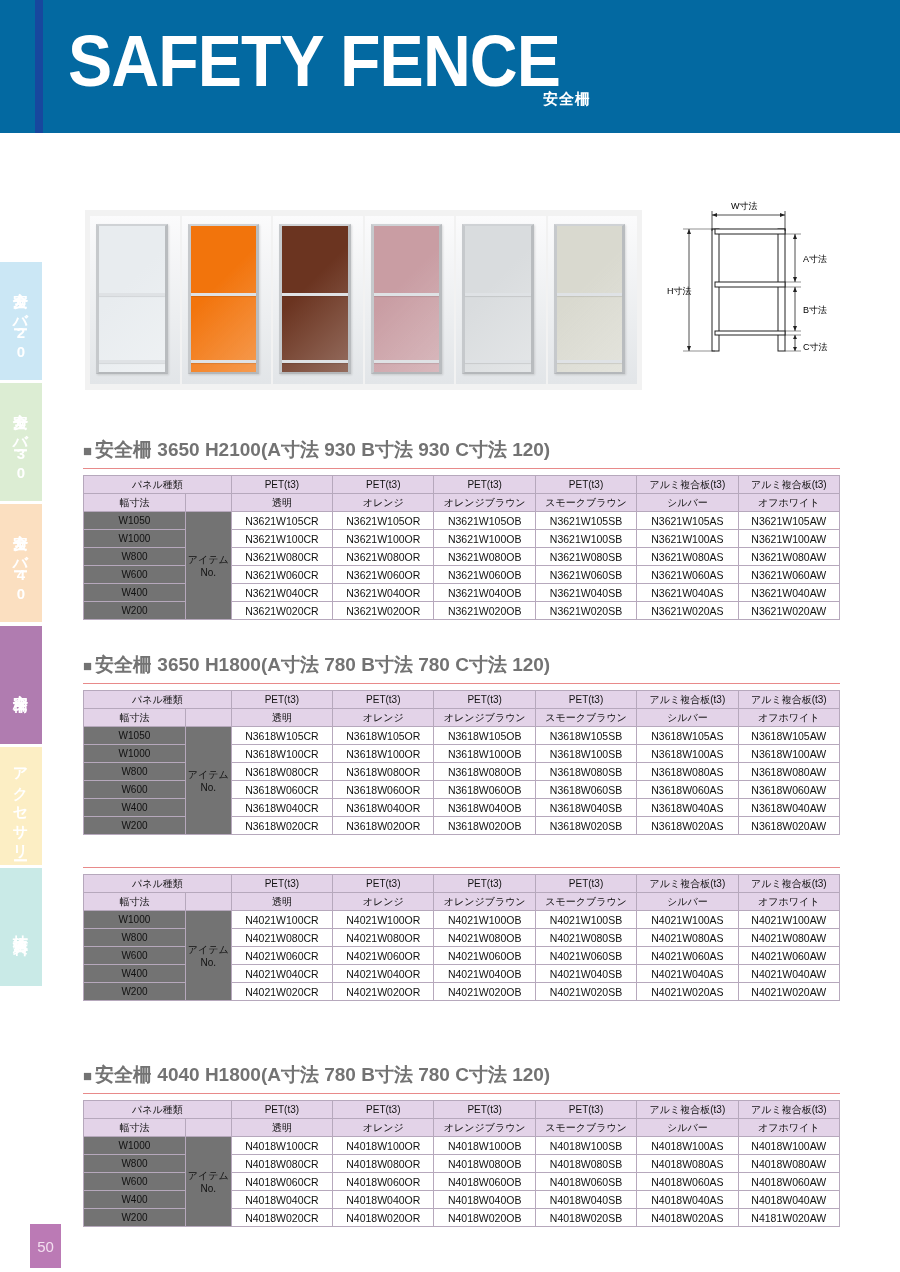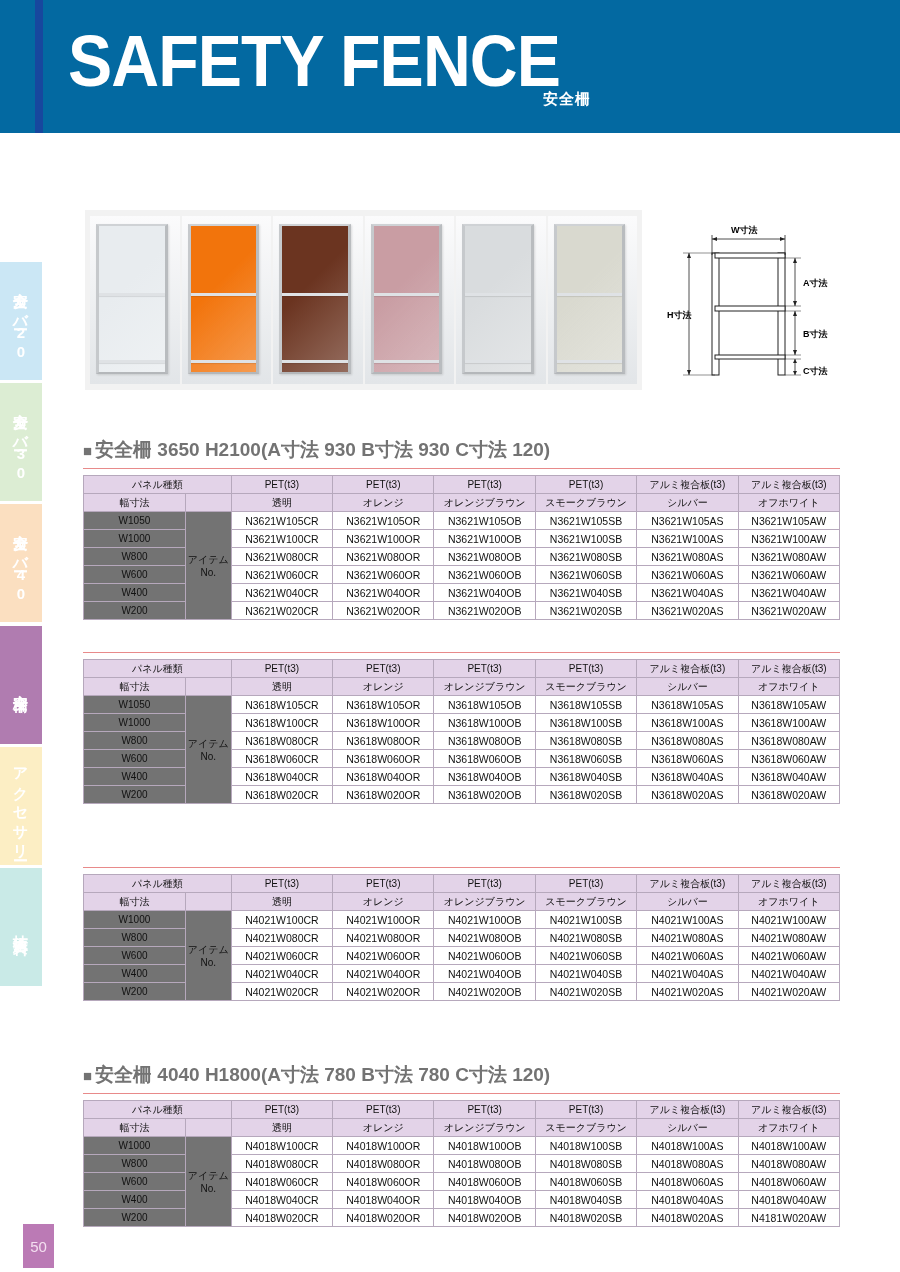--- a/index.html
+++ b/index.html
@@ -44,21 +44,21 @@
     writing-mode:vertical-rl;
     text-orientation:upright;
     font-size:15px; font-weight:bold; color:#ffffff;
     letter-spacing:2px;
     line-height:1;
   }
   .sidetab.active .sidetab-label { color:#ffffff; }
 
   
   .page-number {
-    position:absolute; left:23px; top:1224px;
+    position:absolute; left:30px; top:1224px;
     width:31px; height:44px; background:#bb7ab5;
     color:#f3dff0; font-size:15px;
     display:flex; align-items:center; justify-content:center;
   }
 
   
   .photo-strip {
     position:absolute; left:85px; top:210px; width:557px; height:180px;
     background:#f2f2f2;
     display:flex; align-items:stretch;
@@ -77,21 +77,21 @@
   }
   .panel-glass { position:absolute; left:0; top:0; right:0; bottom:0; }
   .panel-rail {
     position:absolute; left:0; right:0; height:3px; background:#dfe2e5;
     box-shadow:0 1px 1px rgba(0,0,0,.1);
   }
   .panel-rail.mid { top:46%; }
   .panel-rail.low { bottom:6%; }
 
   
-  .diagram { position:absolute; left:665px; top:208px; width:230px; height:200px;font-weight:bold; }
+  .diagram { position:absolute; left:665px; top:184px; width:230px; height:200px; }
   .diagram text { font-family:"Liberation Sans","DejaVu Sans",sans-serif; font-size:9px; fill:#000; }
 
   
   .section { position:absolute; left:83px; width:757px; }
   .section-title {
     font-size:19px; font-weight:bold; color:#737373;
     letter-spacing:0px; white-space:nowrap;
     margin-bottom:5px;
   }
   .section-title .sq { font-size:15px; margin-right:3px; }
@@ -323,20 +323,21 @@
             <td class="data c-data">N3621W020OR</td>
             <td class="data c-data">N3621W020OB</td>
             <td class="data c-data">N3621W020SB</td>
             <td class="data c-data">N3621W020AS</td>
             <td class="data c-data">N3621W020AW</td>
           </tr>
         </tbody>
       </table>
     </div>
     <div class="section" style="top: 652px;">
+      <div class="section-title"><span class="sq">■</span><span>安全柵 3650  H1800(A寸法 780   B寸法 780   C寸法 120)</span></div>
       <div class="section-rule"></div>
       <table class="spec">
         <thead>
           <tr>
             <th colspan="2" class="c-width">パネル種類</th>
             <th class="c-data">PET(t3)</th>
             <th class="c-data">PET(t3)</th>
             <th class="c-data">PET(t3)</th>
             <th class="c-data">PET(t3)</th>
             <th class="c-data">アルミ複合板(t3)</th>

